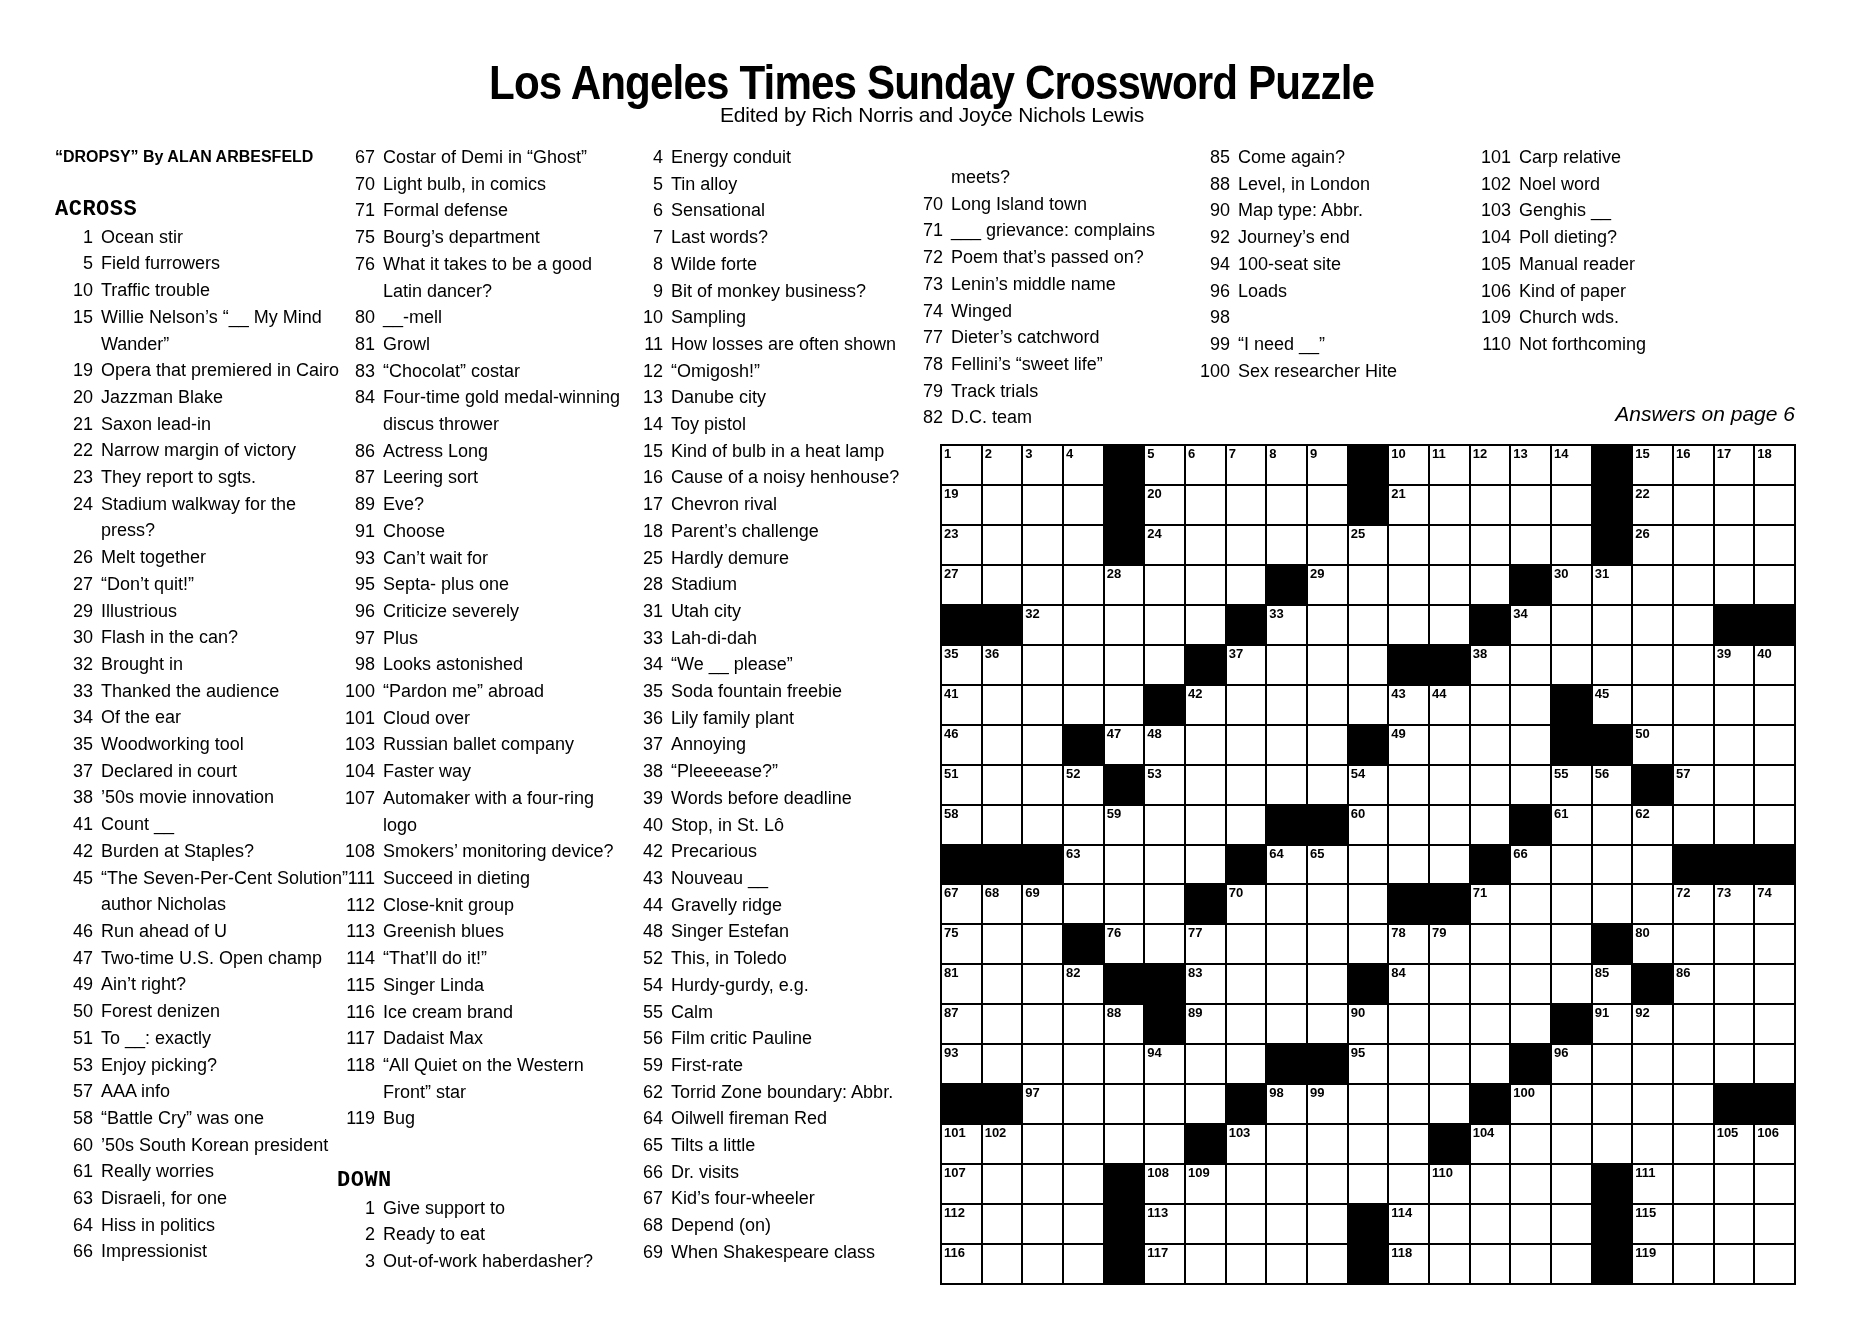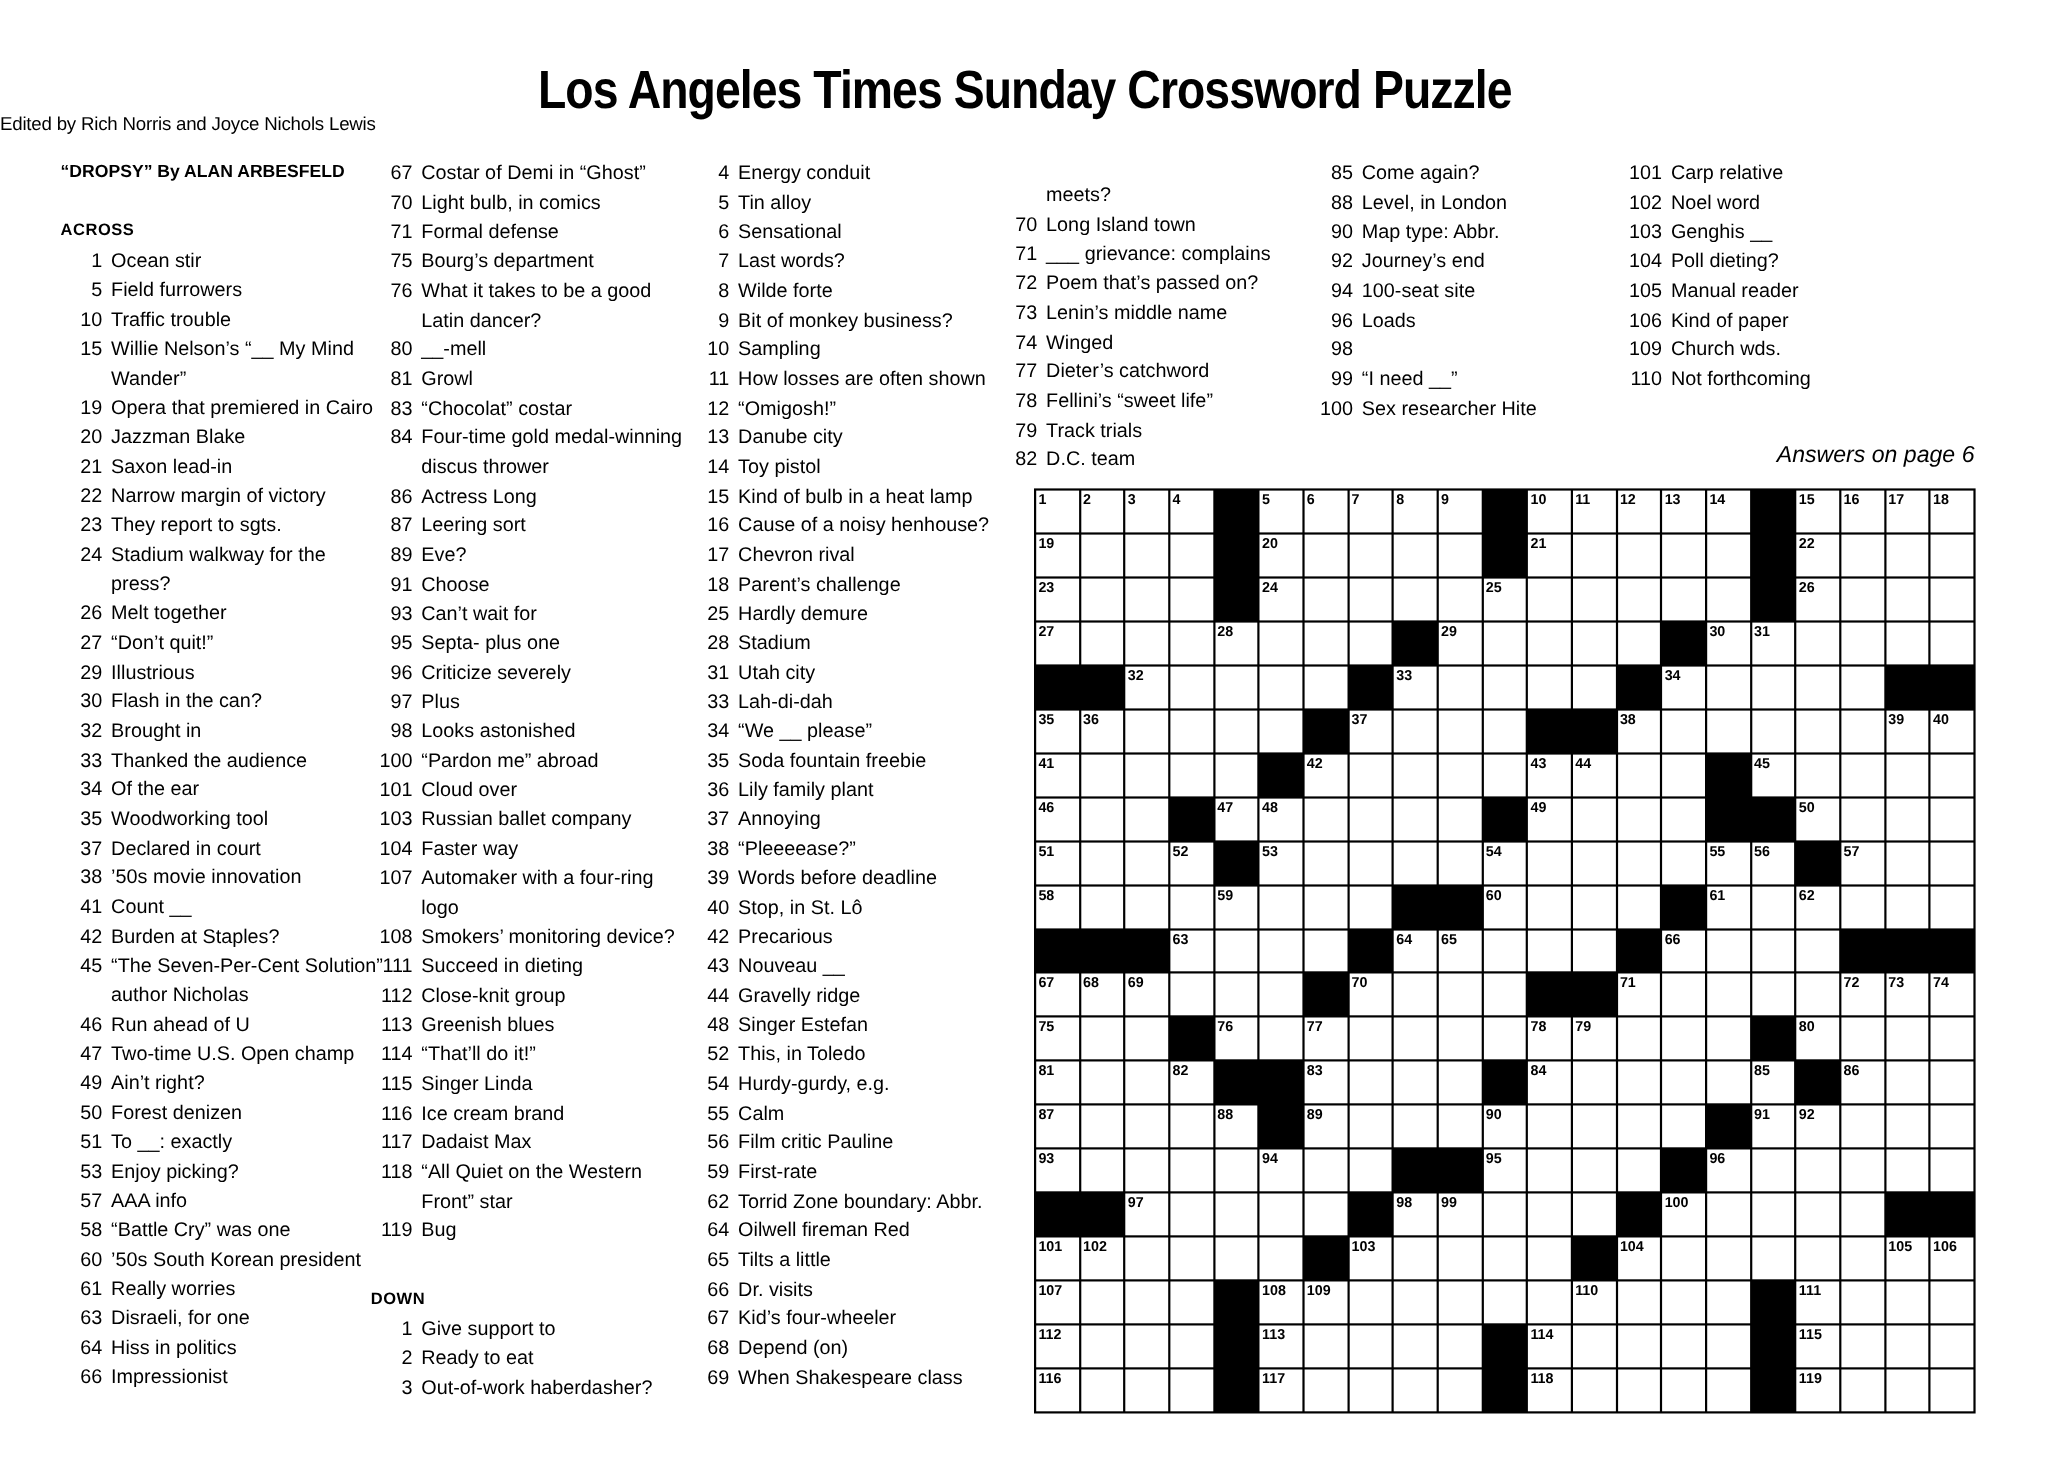--- a/index.html
+++ b/index.html
@@ -5,30 +5,30 @@
   html,body{margin:0;padding:0;}
   body{
     width:1864px;height:1342px;position:relative;background:#fff;color:#000;
     font-family:"Liberation Sans", sans-serif;overflow:hidden;
   }
   .title-wrap{position:absolute;top:54px;left:0;width:100%;text-align:center;}
   .title{
     display:inline-block;font-size:49px;font-weight:bold;letter-spacing:-1px;
     transform:scaleX(.86);transform-origin:center;white-space:nowrap;
   }
-  .subtitle{position:absolute;top:103px;left:0;width:100%;font-size:17px;letter-spacing:-.2px;}
+  .subtitle{position:absolute;top:103px;left:0;width:100%;text-align:center;font-size:21px;letter-spacing:-.2px;}
   .byline{position:absolute;left:55px;top:144px;font-size:16px;font-weight:bold;line-height:26.7px;white-space:nowrap;}
   .clue-col{position:absolute;font-size:18px;line-height:26.7px;}
   .col-1{left:55px;top:197px;width:314px;}
   .col-2{left:337px;top:144px;width:309px;}
   .col-3{left:625px;top:144px;width:314px;}
   .col-4{left:905px;top:144px;width:309px;margin-top:20px;}
   .col-5{left:1192px;top:144px;width:304px;}
   .col-6{left:1473px;top:144px;width:319px;}
-  .sec-header{font-size:15px;font-weight:bold;line-height:26.7px;letter-spacing:.5px;}
+  .sec-header{font-size:22px;font-weight:bold;line-height:26.7px;letter-spacing:.5px;font-family:Liberation Mono, monospace;}
   .clue + .sec-header{margin-top:36px;}
   .clue{display:flex;align-items:flex-start;}
   .clue .n{flex:none;width:46px;text-align:right;padding-right:8px;box-sizing:border-box;}
   .clue .t{flex:1;white-space:pre-line;}
   .answers{
     position:absolute;left:1470px;top:402px;width:325px;text-align:right;
     font-size:21px;font-weight:normal;font-style:italic;
   }
   .grid{
     position:absolute;left:940px;top:444px;width:852px;height:837px;

